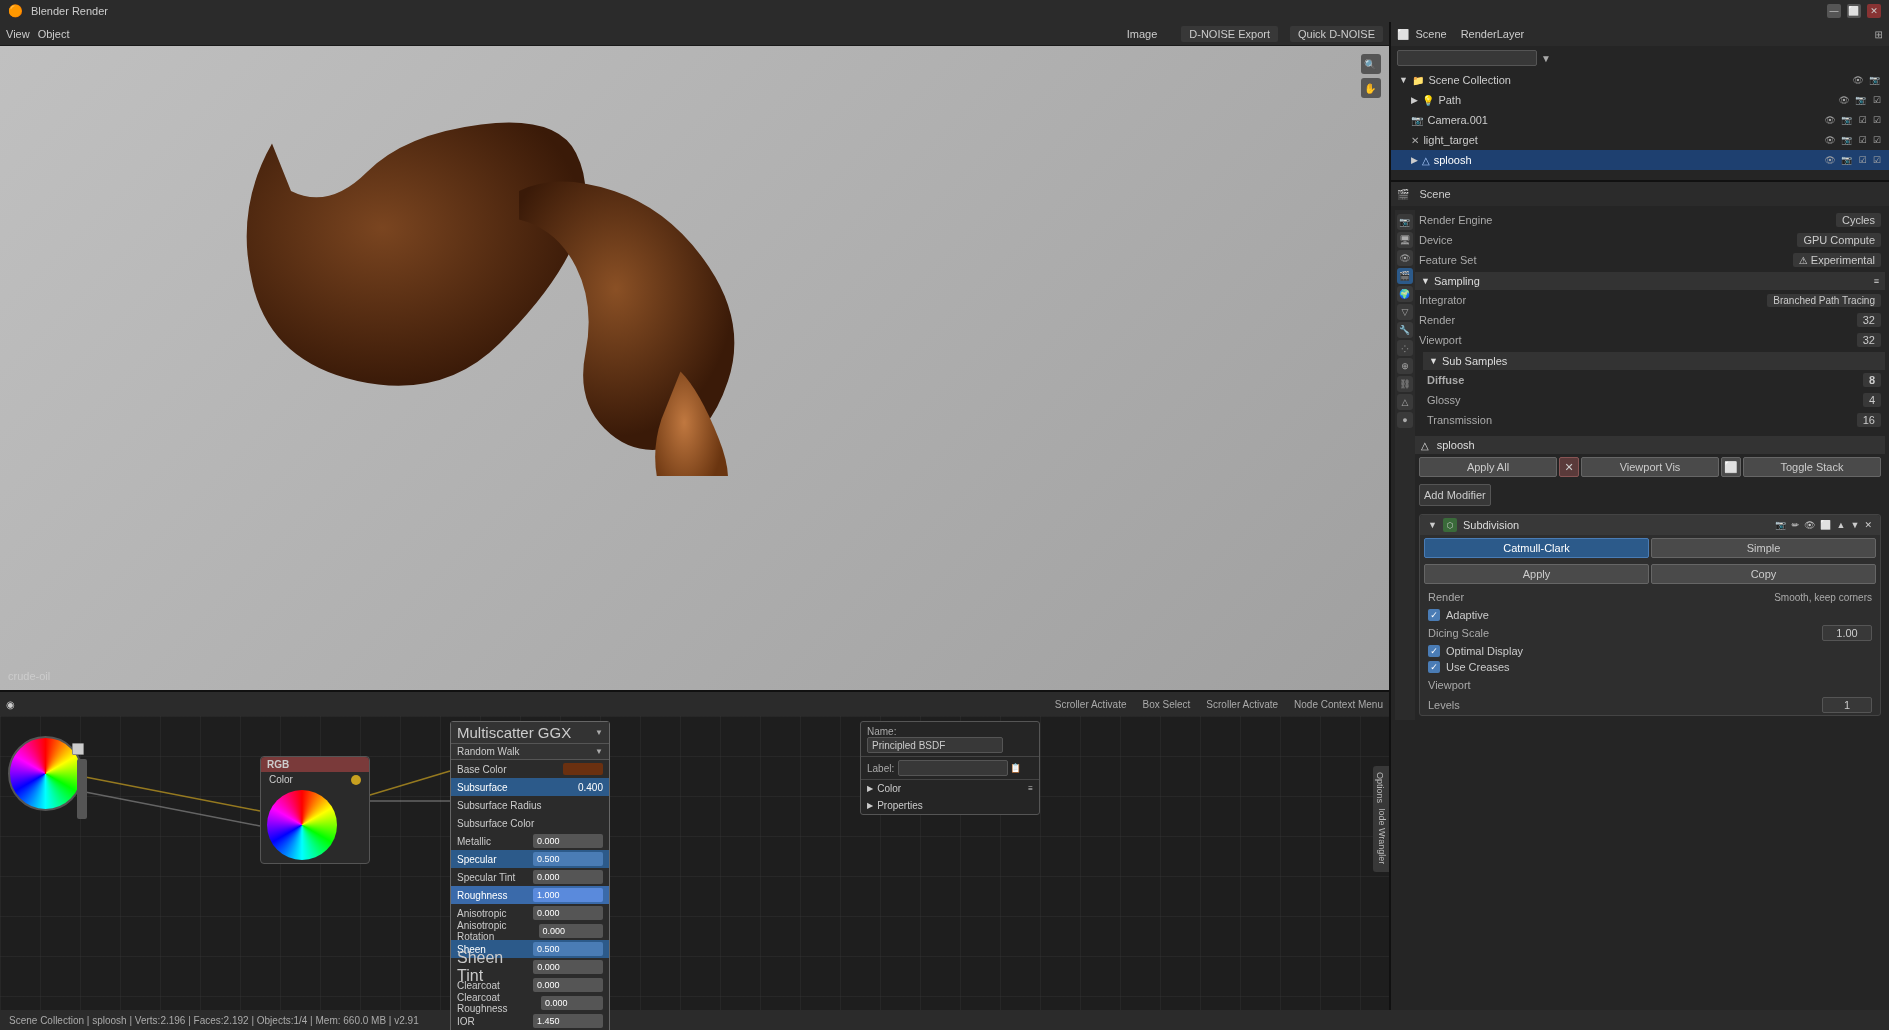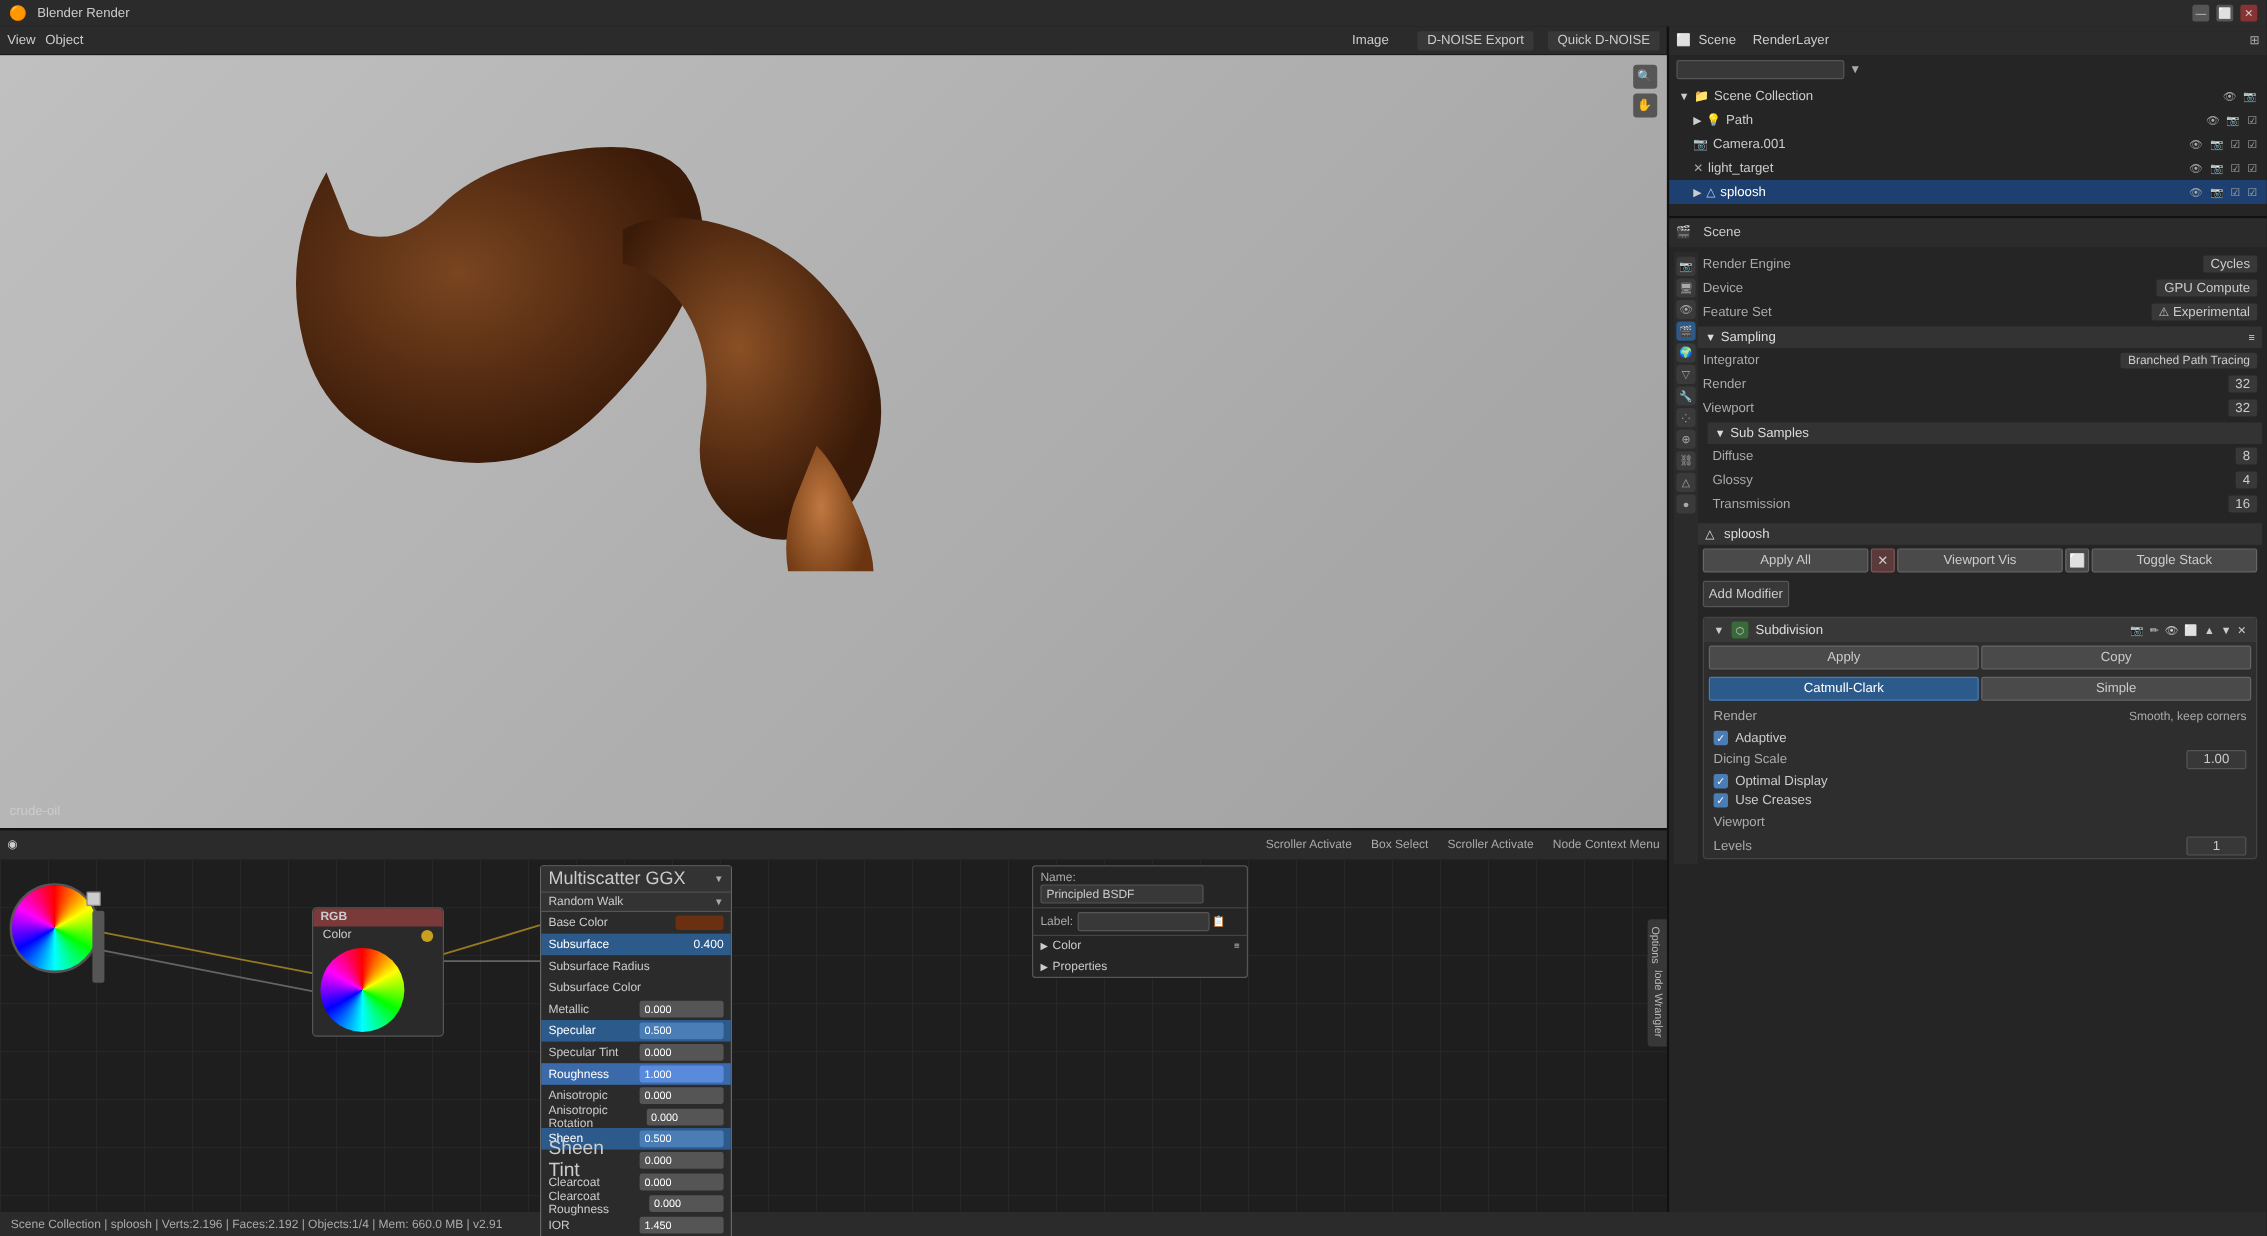--- a/index.html
+++ b/index.html
@@ -920,21 +920,21 @@
               <span class="prop-label">Viewport</span>
               <span class="prop-value" style="cursor:pointer;">32</span>
             </div>
 
             
             <div class="section-header" style="margin-left:8px;">
               <span style="font-size:9px;">▼</span>
               <span>Sub Samples</span>
             </div>
 
-            <div class="prop-row" style="margin-left:8px;">
+            <div class="prop-row" style="margin-left:8px;font-weight:bold;">
               <span class="prop-label">Diffuse</span>
               <span class="prop-value">8</span>
             </div>
             <div class="prop-row" style="margin-left:8px;">
               <span class="prop-label">Glossy</span>
               <span class="prop-value">4</span>
             </div>
             <div class="prop-row" style="margin-left:8px;">
               <span class="prop-label">Transmission</span>
               <span class="prop-value">16</span>
@@ -972,27 +972,27 @@
                   <span style="font-size:9px;cursor:pointer;margin-right:2px;">✏</span>
                   <span style="font-size:9px;cursor:pointer;margin-right:2px;">👁</span>
                   <span style="font-size:9px;cursor:pointer;margin-right:2px;">⬜</span>
                   <span style="font-size:9px;cursor:pointer;margin-right:2px;">▲</span>
                   <span style="font-size:9px;cursor:pointer;margin-right:2px;">▼</span>
                   <span style="font-size:9px;cursor:pointer;color:#ccc;">✕</span>
                 </div>
               </div>
 
               <div class="mod-btn-row">
+                <button class="mod-btn catmull">Catmull-Clark</button>
+                <button class="mod-btn">Simple</button>
+              </div>
+
+              <div class="mod-btn-row">
                 <button class="mod-btn">Apply</button>
                 <button class="mod-btn">Copy</button>
-              </div>
-
-              <div class="mod-btn-row">
-                <button class="mod-btn catmull">Catmull-Clark</button>
-                <button class="mod-btn">Simple</button>
               </div>
 
               <div class="mod-prop-row">
                 <span class="mod-prop-label">Render</span>
                 <span style="font-size:10px;color:#aaa;">Smooth, keep corners</span>
               </div>
 
               <div class="checkbox-row">
                 <div class="checkbox-box">✓</div>
                 <span class="checkbox-label">Adaptive</span>

